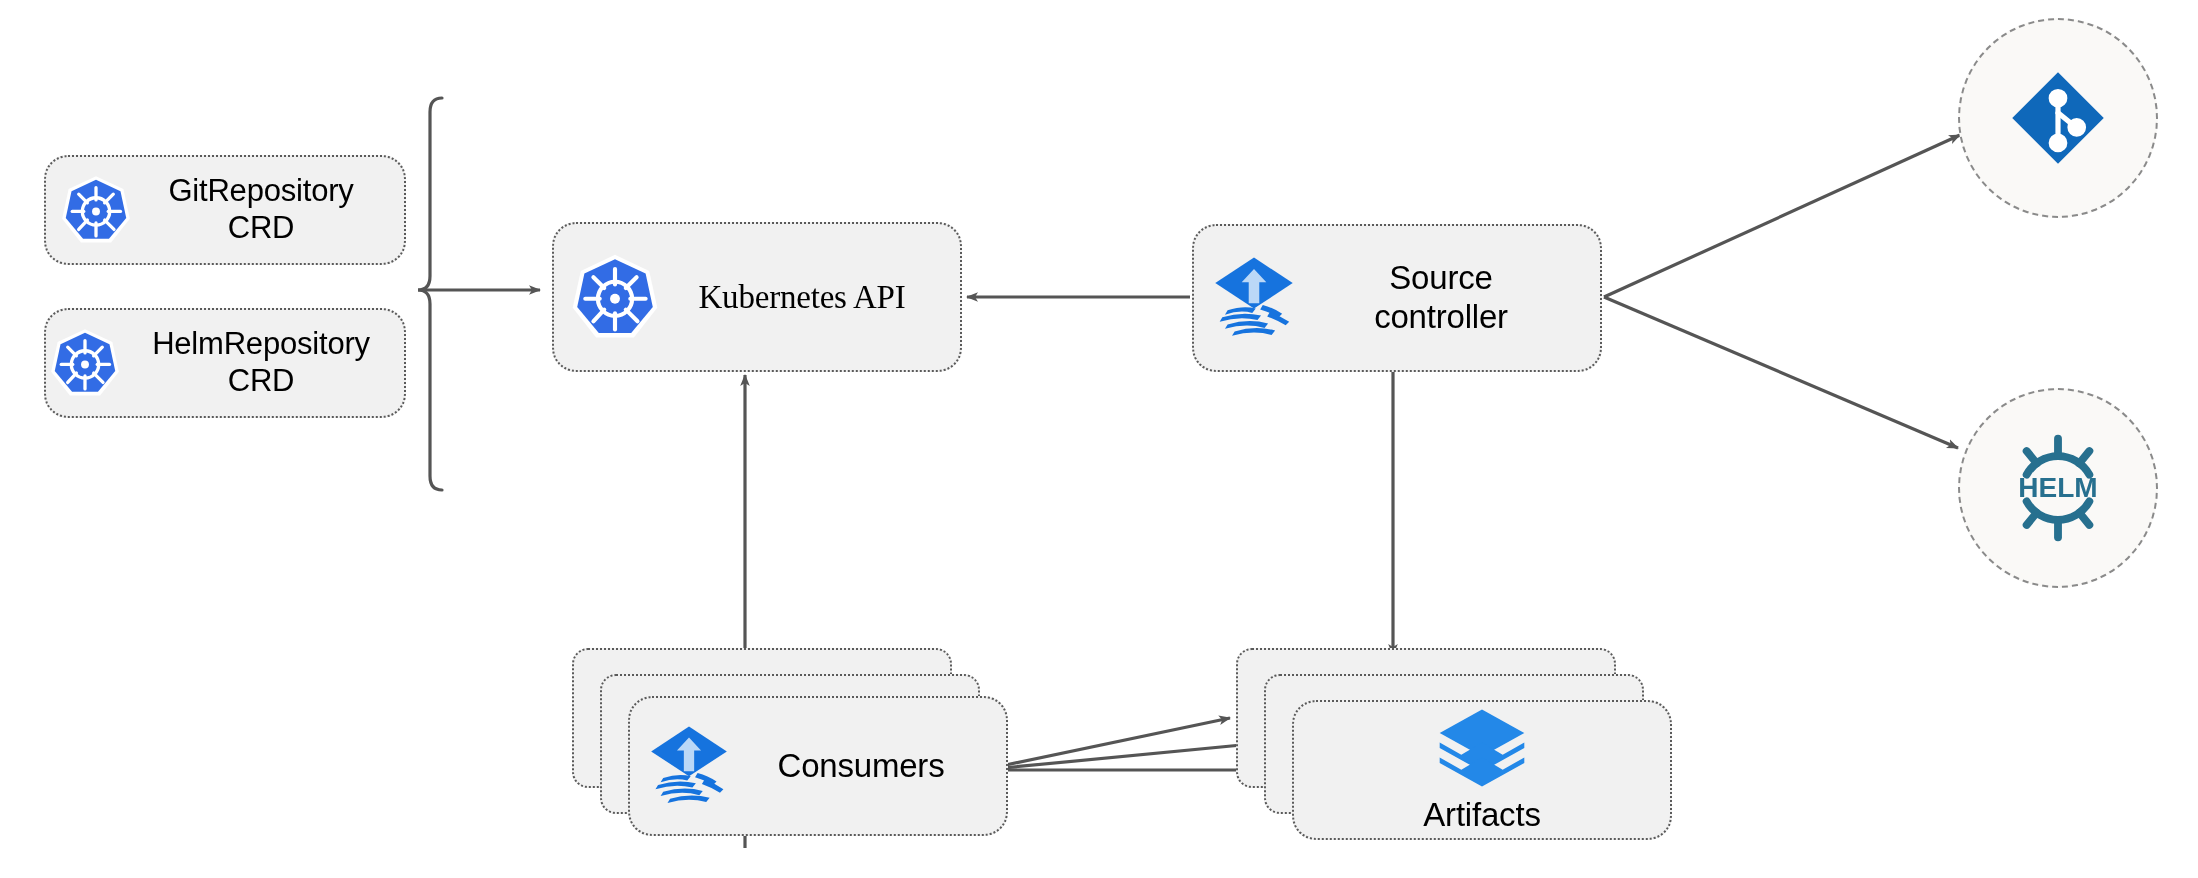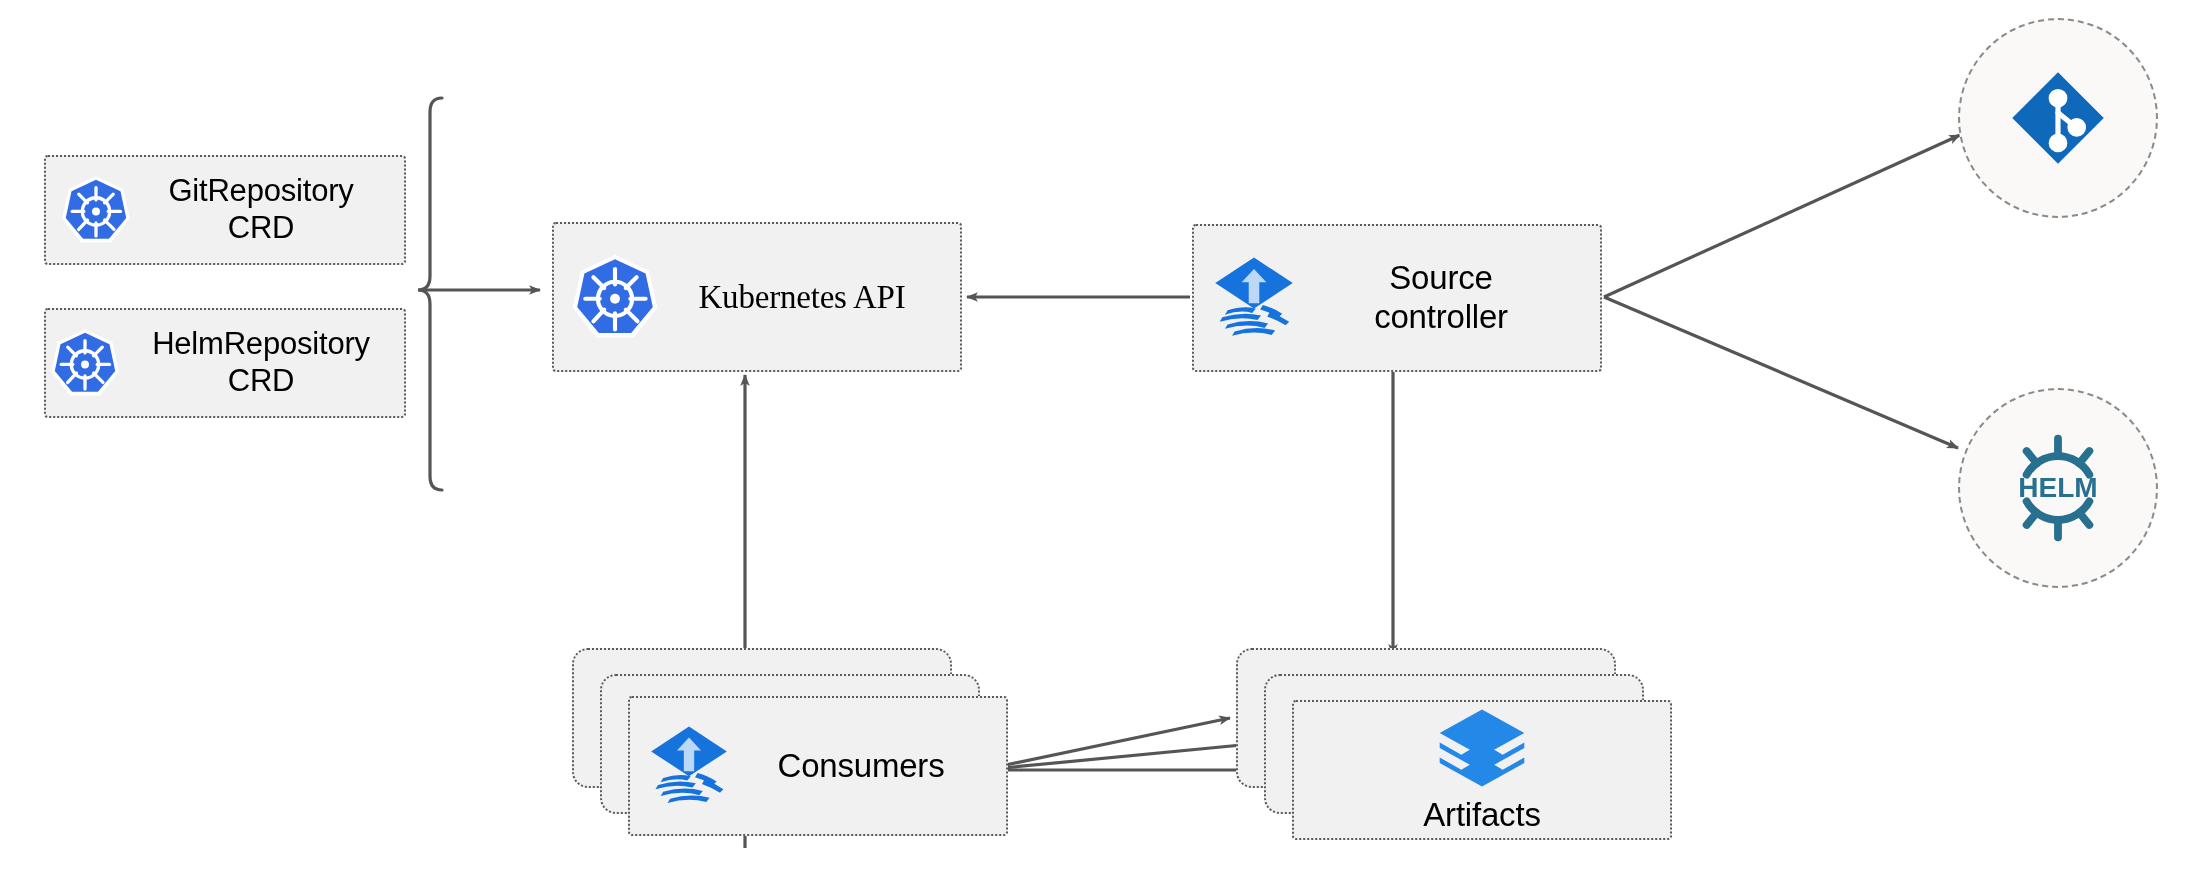--- a/index.html
+++ b/index.html
@@ -16,21 +16,21 @@
     height: 878px;
     background: #ffffff;
     overflow: hidden;
   }
   
   .node {
     position: absolute;
     box-sizing: border-box;
     background: #f1f1f1;
     border: 2.5px dotted #5a5a5a;
-    border-radius: 4px;
+    border-radius: 24px;
     display: flex;
     flex-direction: row;
     align-items: center;
     justify-content: flex-start;
   }
   .node .icon-slot {
     flex: 0 0 auto;
     display: flex;
     align-items: center;
     justify-content: center;

